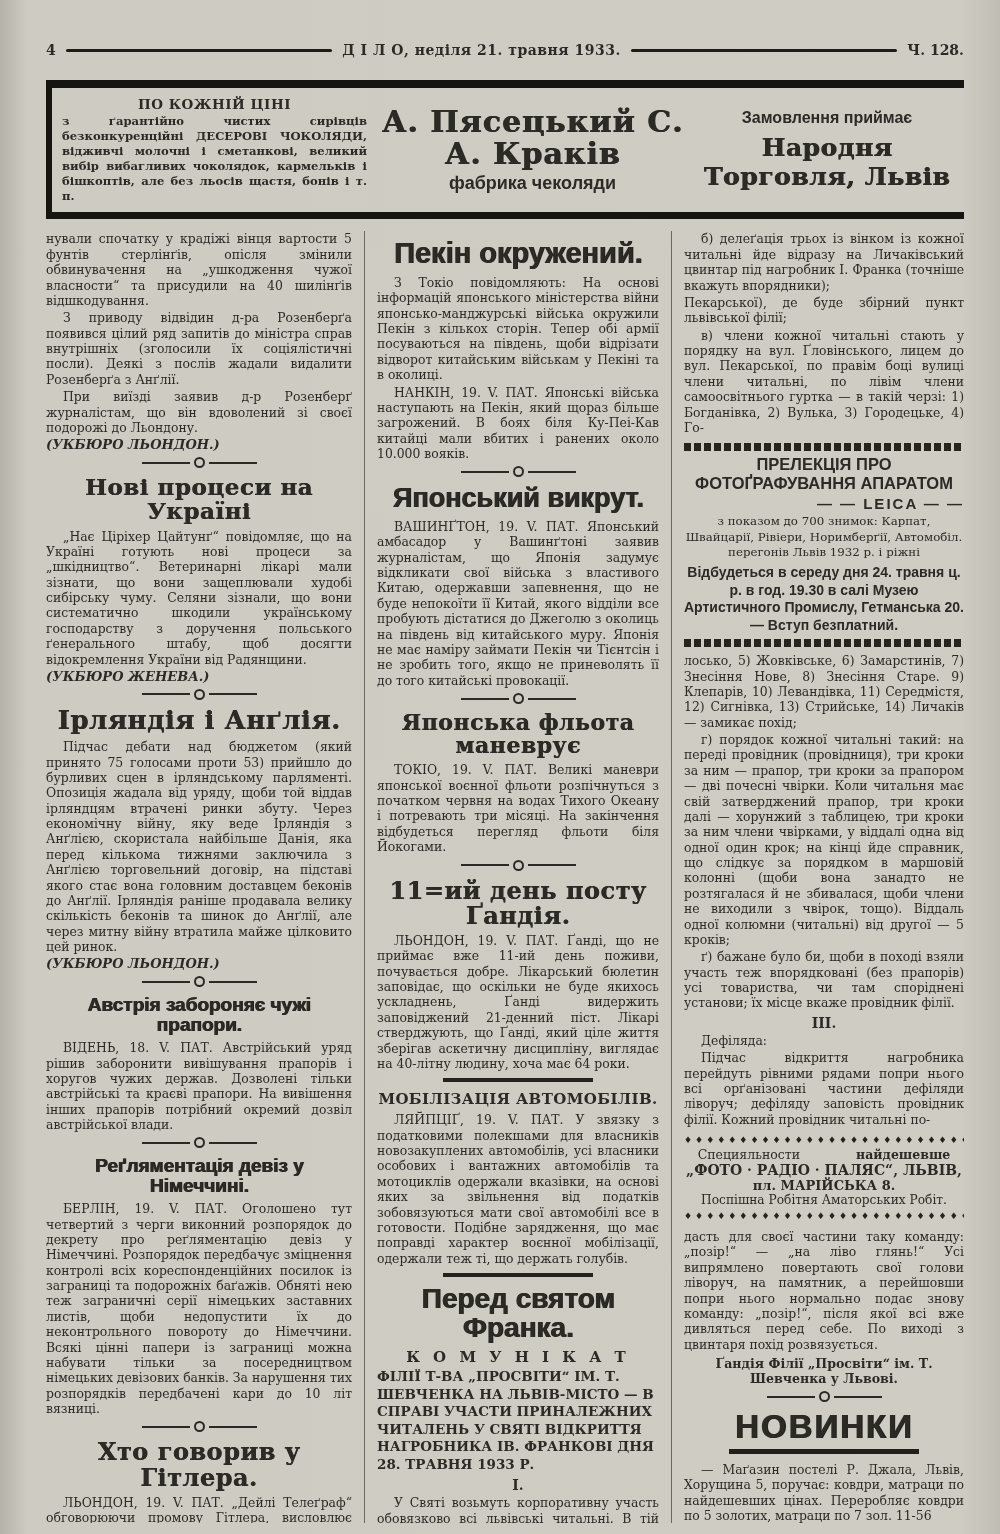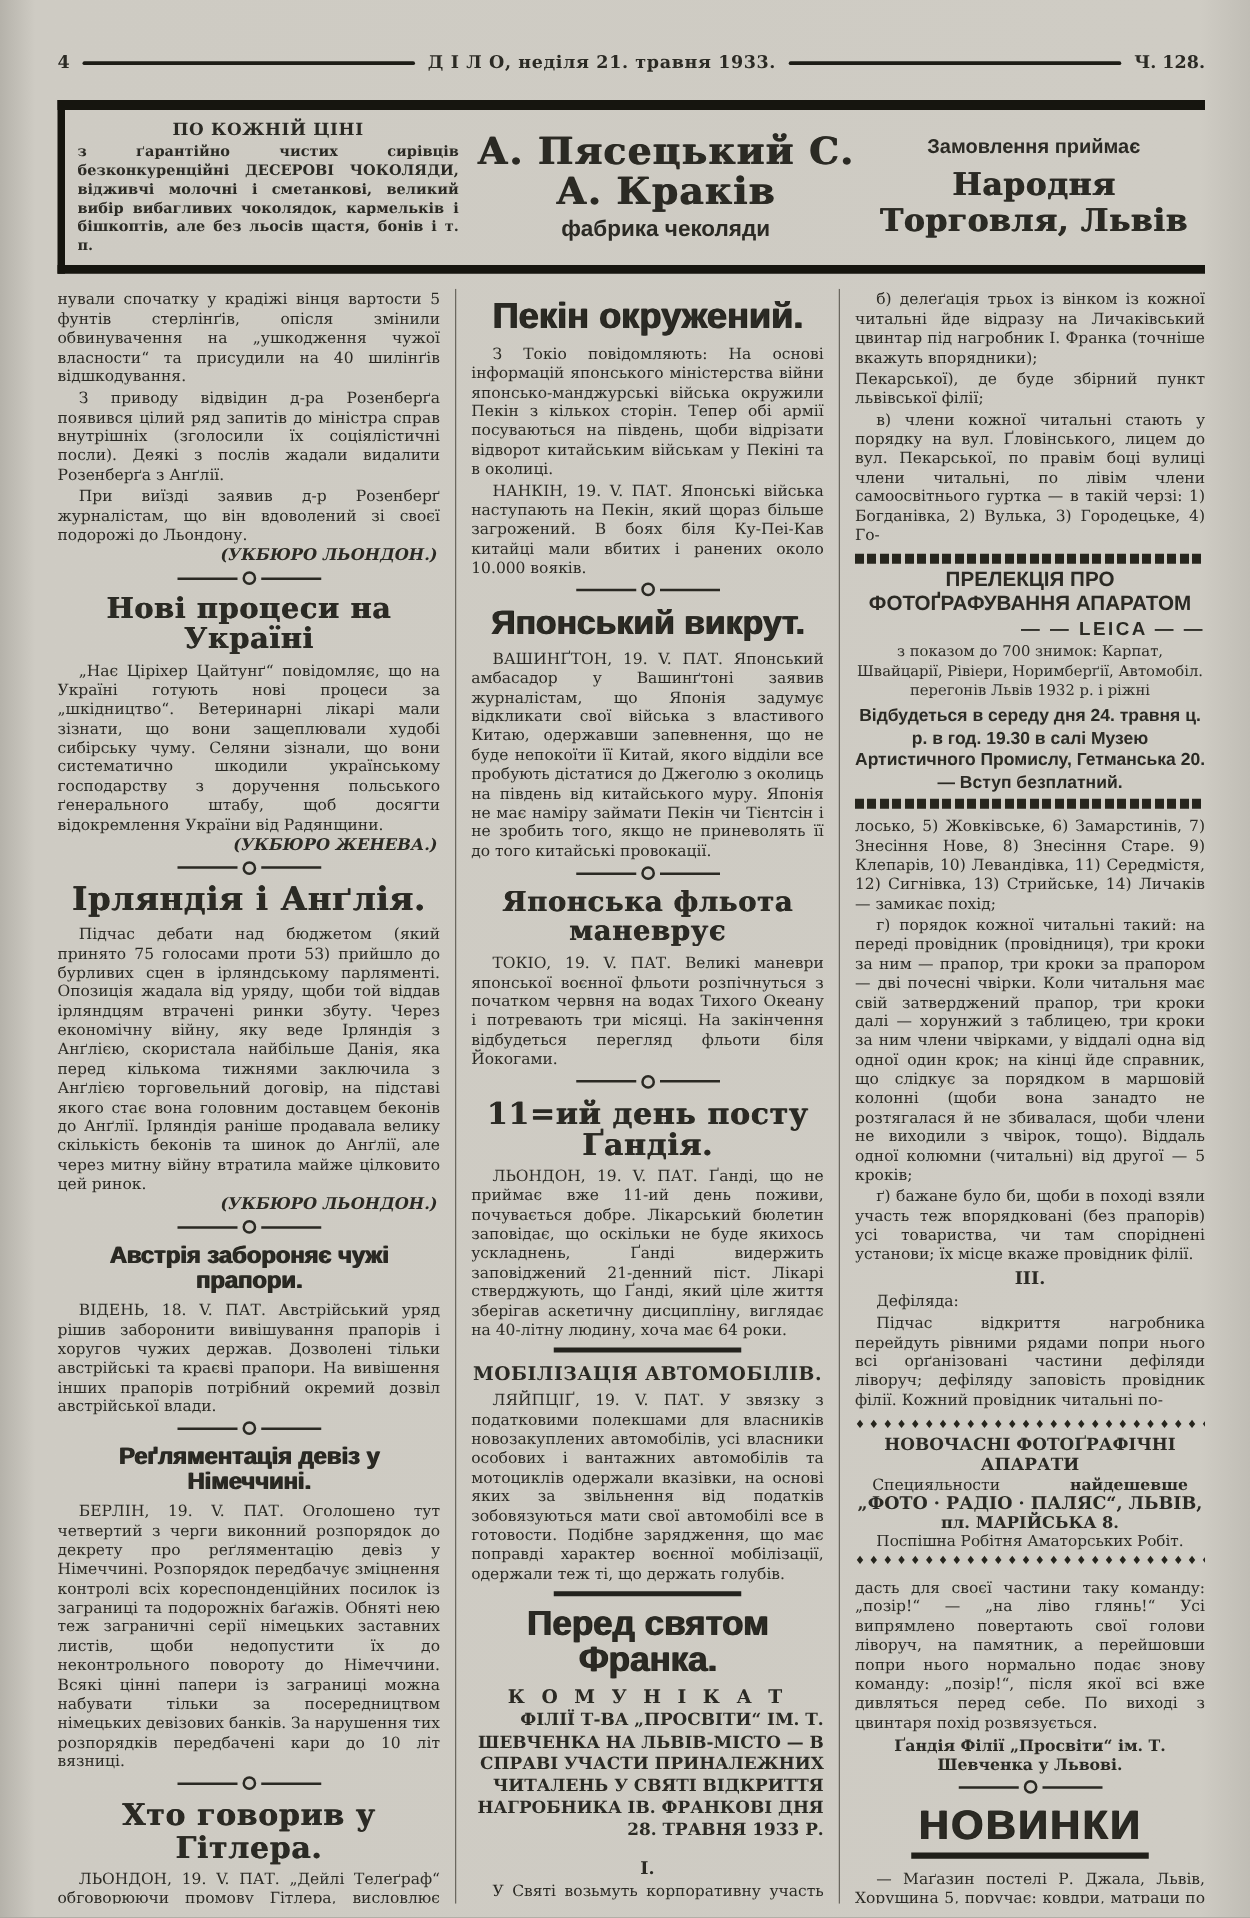--- a/index.html
+++ b/index.html
@@ -30,28 +30,28 @@
   .ad-right-name{font-size:25px;font-weight:700;text-align:center;margin-top:6px;letter-spacing:.5px;
     text-shadow:.7px 0 #2b2a24;}
   
   .cols{display:grid;grid-template-columns:318px 308px 1fr;margin-top:12px;height:1292px;overflow:hidden;}
   .col{overflow:hidden;padding:0 12px 0 0;}
   .col.mid{border-left:1px solid #6b6860;border-right:1px solid #6b6860;padding:0 12px;}
   .col.right{padding:0 0 0 12px;}
   
   .p{font-size:12.4px;line-height:1.24;text-align:justify;text-indent:17px;margin:0 0 2px;}
   .p.noind{text-indent:0;}
-  .credit{text-align:right;font-style:italic;font-weight:700;font-size:13px;margin:1px 2px 2px 0;}
+  .credit{text-align:left;font-style:italic;font-weight:700;font-size:13px;margin:1px 2px 2px 0;}
   .h-script{font-size:23px;font-weight:700;text-align:center;margin:7px 0 5px;line-height:1.05;
     letter-spacing:.5px;text-shadow:.5px 0 #2b2a24;}
   .h-sans{font-family:"Liberation Sans",sans-serif;font-weight:700;text-align:center;margin:8px 0 6px;
     line-height:1.02;text-shadow:1px 0 #23221c;}
   .h-sm{font-size:15px;font-weight:700;text-align:center;letter-spacing:.4px;margin:8px 0 4px;}
   .kicker{font-size:15px;font-weight:700;text-align:center;letter-spacing:4px;margin:4px 0 2px;}
-  .subtitle{font-size:13.5px;font-weight:700;text-align:right;line-height:1.3;margin:0 0 14px;}
+  .subtitle{font-size:13.5px;font-weight:700;text-align:left;line-height:1.3;margin:0 0 4px;}
   .roman{font-size:14px;font-weight:700;text-align:center;margin:4px 0 2px;}
   .sig{font-size:12.6px;text-align:center;font-weight:700;margin:4px 0;}
   
   .div-o{display:flex;align-items:center;justify-content:center;margin:5px 0;}
   .div-o::before,.div-o::after{content:"";width:48px;height:2px;background:#2a2923;}
   .div-o i{width:7px;height:7px;border:2px solid #2a2923;border-radius:50%;margin:0 4px;}
   .bar-div{width:150px;height:4px;background:#23221d;margin:7px auto;}
   
   .leica{margin:8px 0 6px;}
   .orn-bar{height:8px;background:repeating-linear-gradient(90deg,#26251d 0 7px,rgba(0,0,0,0) 7px 10px);margin:3px 0;}
@@ -223,21 +223,20 @@
         <p class="p noind">лосько, 5) Жовківське, 6) Замарстинів, 7) Знесіння Нове, 8) Знесіння Старе. 9) Клепарів, 10) Левандівка, 11) Середмістя, 12) Сигнівка, 13) Стрийське, 14) Личаків — замикає похід;</p>
         <p class="p">г) порядок кожної читальні такий: на переді провідник (провідниця), три кроки за ним — прапор, три кроки за прапором — дві почесні чвірки. Коли читальня має свій затверджений прапор, три кроки далі — хорунжий з таблицею, три кроки за ним члени чвірками, у віддалі одна від одної один крок; на кінці йде справник, що слідкує за порядком в маршовій колонні (щоби вона занадто не розтягалася й не збивалася, щоби члени не виходили з чвірок, тощо). Віддаль одної колюмни (читальні) від другої — 5 кроків;</p>
         <p class="p">ґ) бажане було би, щоби в поході взяли участь теж впорядковані (без прапорів) усі товариства, чи там споріднені установи; їх місце вкаже провідник філії.</p>
         <div class="roman">III.</div>
         <p class="p">Дефіляда:</p>
         <p class="p">Підчас відкриття нагробника перейдуть рівними рядами попри нього всі орґанізовані частини дефіляди ліворуч; дефіляду заповість провідник філії. Кожний провідник читальні по-</p>
       </div>
 
       <div class="palyas">
         <div class="diamond-row">♦♦♦♦♦♦♦♦♦♦♦♦♦♦♦♦♦♦♦♦♦♦♦♦♦♦♦♦♦♦♦♦♦♦♦♦♦♦</div>
-        <div class="pal-t1">НОВОЧАСНІ ФОТОҐРАФІЧНІ АПАРАТИ</div>
         <div class="pal-t2">
           <span>Специяльности</span>
           &nbsp;&nbsp;<b>найдешевше</b>
         </div>
         <div class="pal-t3">„ФОТО · РАДІО · ПАЛЯС“, ЛЬВІВ,</div>
         <div class="pal-t4">пл. МАРІЙСЬКА 8.</div>
         <div class="pal-t5">Поспішна Робітня Аматорських Робіт.</div>
         <div class="diamond-row">♦♦♦♦♦♦♦♦♦♦♦♦♦♦♦♦♦♦♦♦♦♦♦♦♦♦♦♦♦♦♦♦♦♦♦♦♦♦</div>
       </div>
 

